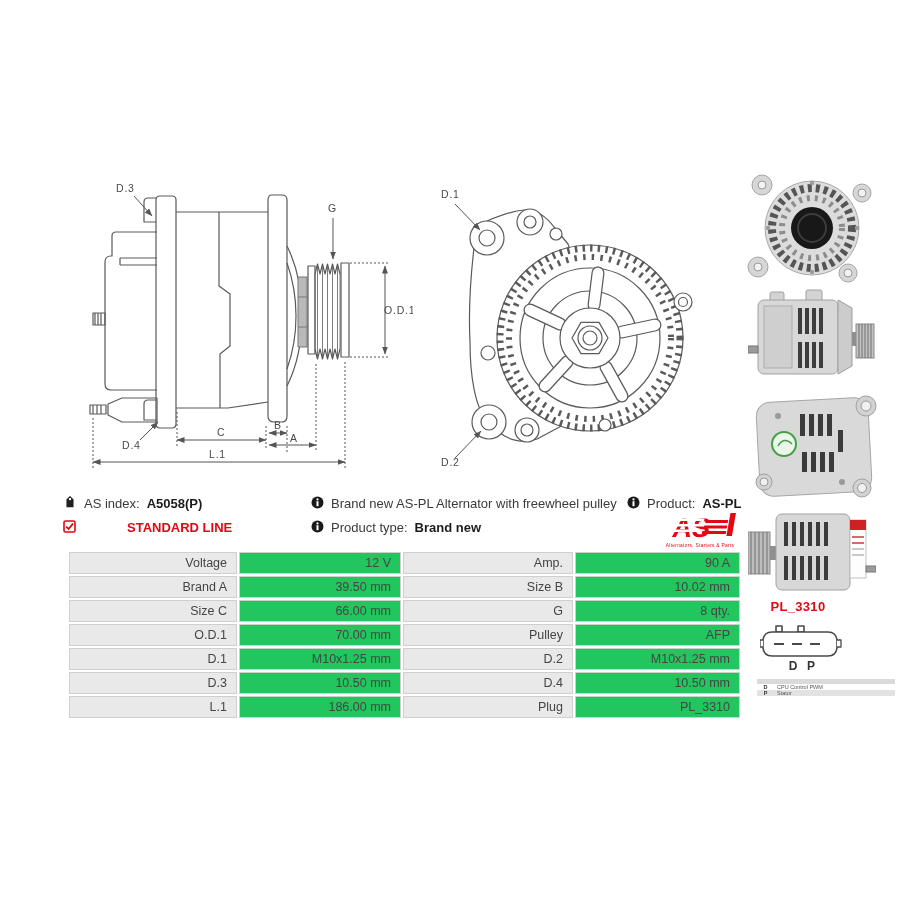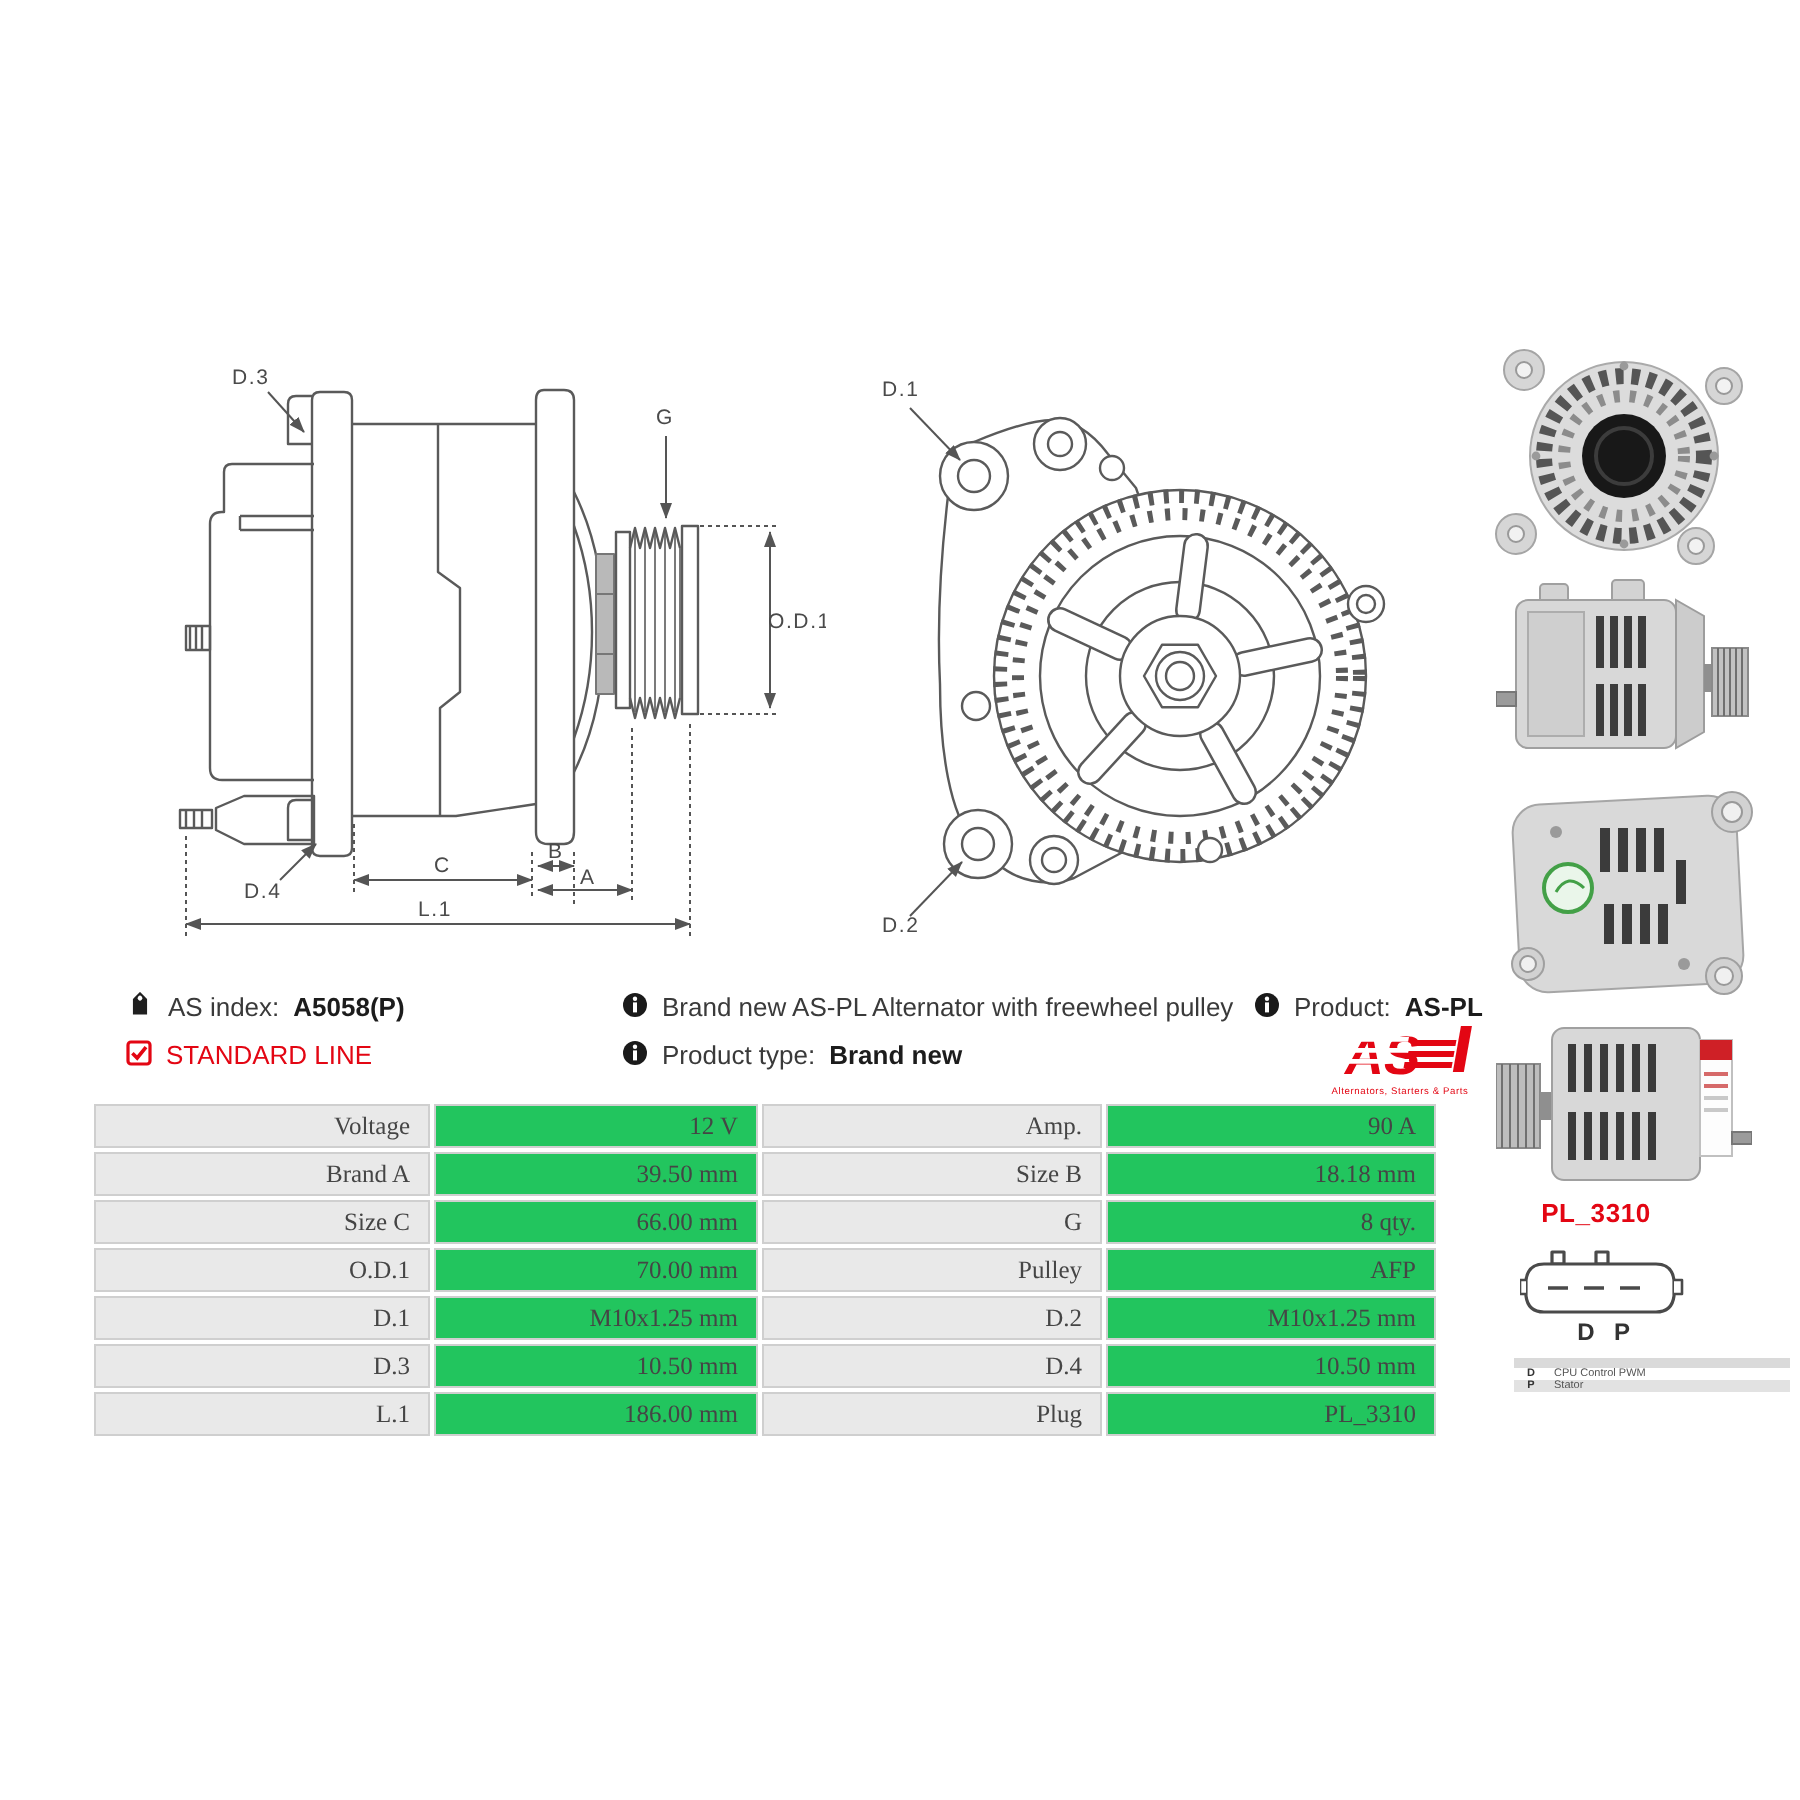--- a/index.html
+++ b/index.html
@@ -4,22 +4,22 @@
 <style>
   html,body { margin:0; padding:0; background:#fff; }
   #canvas { position:relative; width:900px; height:872px; background:#fff;
             font-family:"Liberation Sans", sans-serif; overflow:hidden; }
   .abs { position:absolute; }
   svg.abs { display:block; }
   .dim { font-size:10.5px; fill:#4a4a4a; letter-spacing:0.8px; font-family:"Liberation Sans",sans-serif; }
   .info-item { position:absolute; display:flex; align-items:flex-start; gap:7px; white-space:nowrap;
                font-size:13px; color:#3a3a3a; height:16px; }
   .info-item .b { font-weight:bold; color:#1c1c1c; }
-  .red-bold { color:#e30613; font-weight:normal; }
-  table.spec { position:absolute; left:45px; top:550px; border-collapse:separate; border-spacing:2px;font-family:Liberation Serif, serif; }
+  .red-bold { color:#e30613; font-weight:bold;margin-left:44px; }
+  table.spec { position:absolute; left:67px; top:550px; border-collapse:separate; border-spacing:2px; }
   table.spec td { height:20px; font-size:12.5px; color:#454545; text-align:right;
                   padding:0 9px 0 4px; border:1px solid #cfcfcf; background:#22c55e; }
   table.spec td.lbl { background:#e9e9e9; }
   td.w1{ width:153px; } td.w2{ width:147px; } td.w3{ width:155px; } td.w4{ width:150px; }
   .plug-code { position:absolute; left:742px; top:599px; width:112px; text-align:center;
                font-size:13px; font-weight:bold; color:#e30613; letter-spacing:0.3px; }
   table.pinmap { position:absolute; left:757px; top:679px; width:138px; border-collapse:collapse;
                  font-size:5.5px; color:#555; }
   table.pinmap td { padding:0 3px; height:6px; line-height:6px; }
   table.pinmap tr.g td { background:#e2e2e2; }
@@ -309,21 +309,21 @@
       <tr>
         <td class="lbl w1">Voltage</td>
         <td class="w2">12 V</td>
         <td class="lbl w3">Amp.</td>
         <td class="w4">90 A</td>
       </tr>
       <tr>
         <td class="lbl w1">Brand A</td>
         <td class="w2">39.50 mm</td>
         <td class="lbl w3">Size B</td>
-        <td class="w4">18.18 mm</td>
+        <td class="w4">10.02 mm</td>
       </tr>
       <tr>
         <td class="lbl w1">Size C</td>
         <td class="w2">66.00 mm</td>
         <td class="lbl w3">G</td>
         <td class="w4">8 qty.</td>
       </tr>
       <tr>
         <td class="lbl w1">O.D.1</td>
         <td class="w2">70.00 mm</td>

